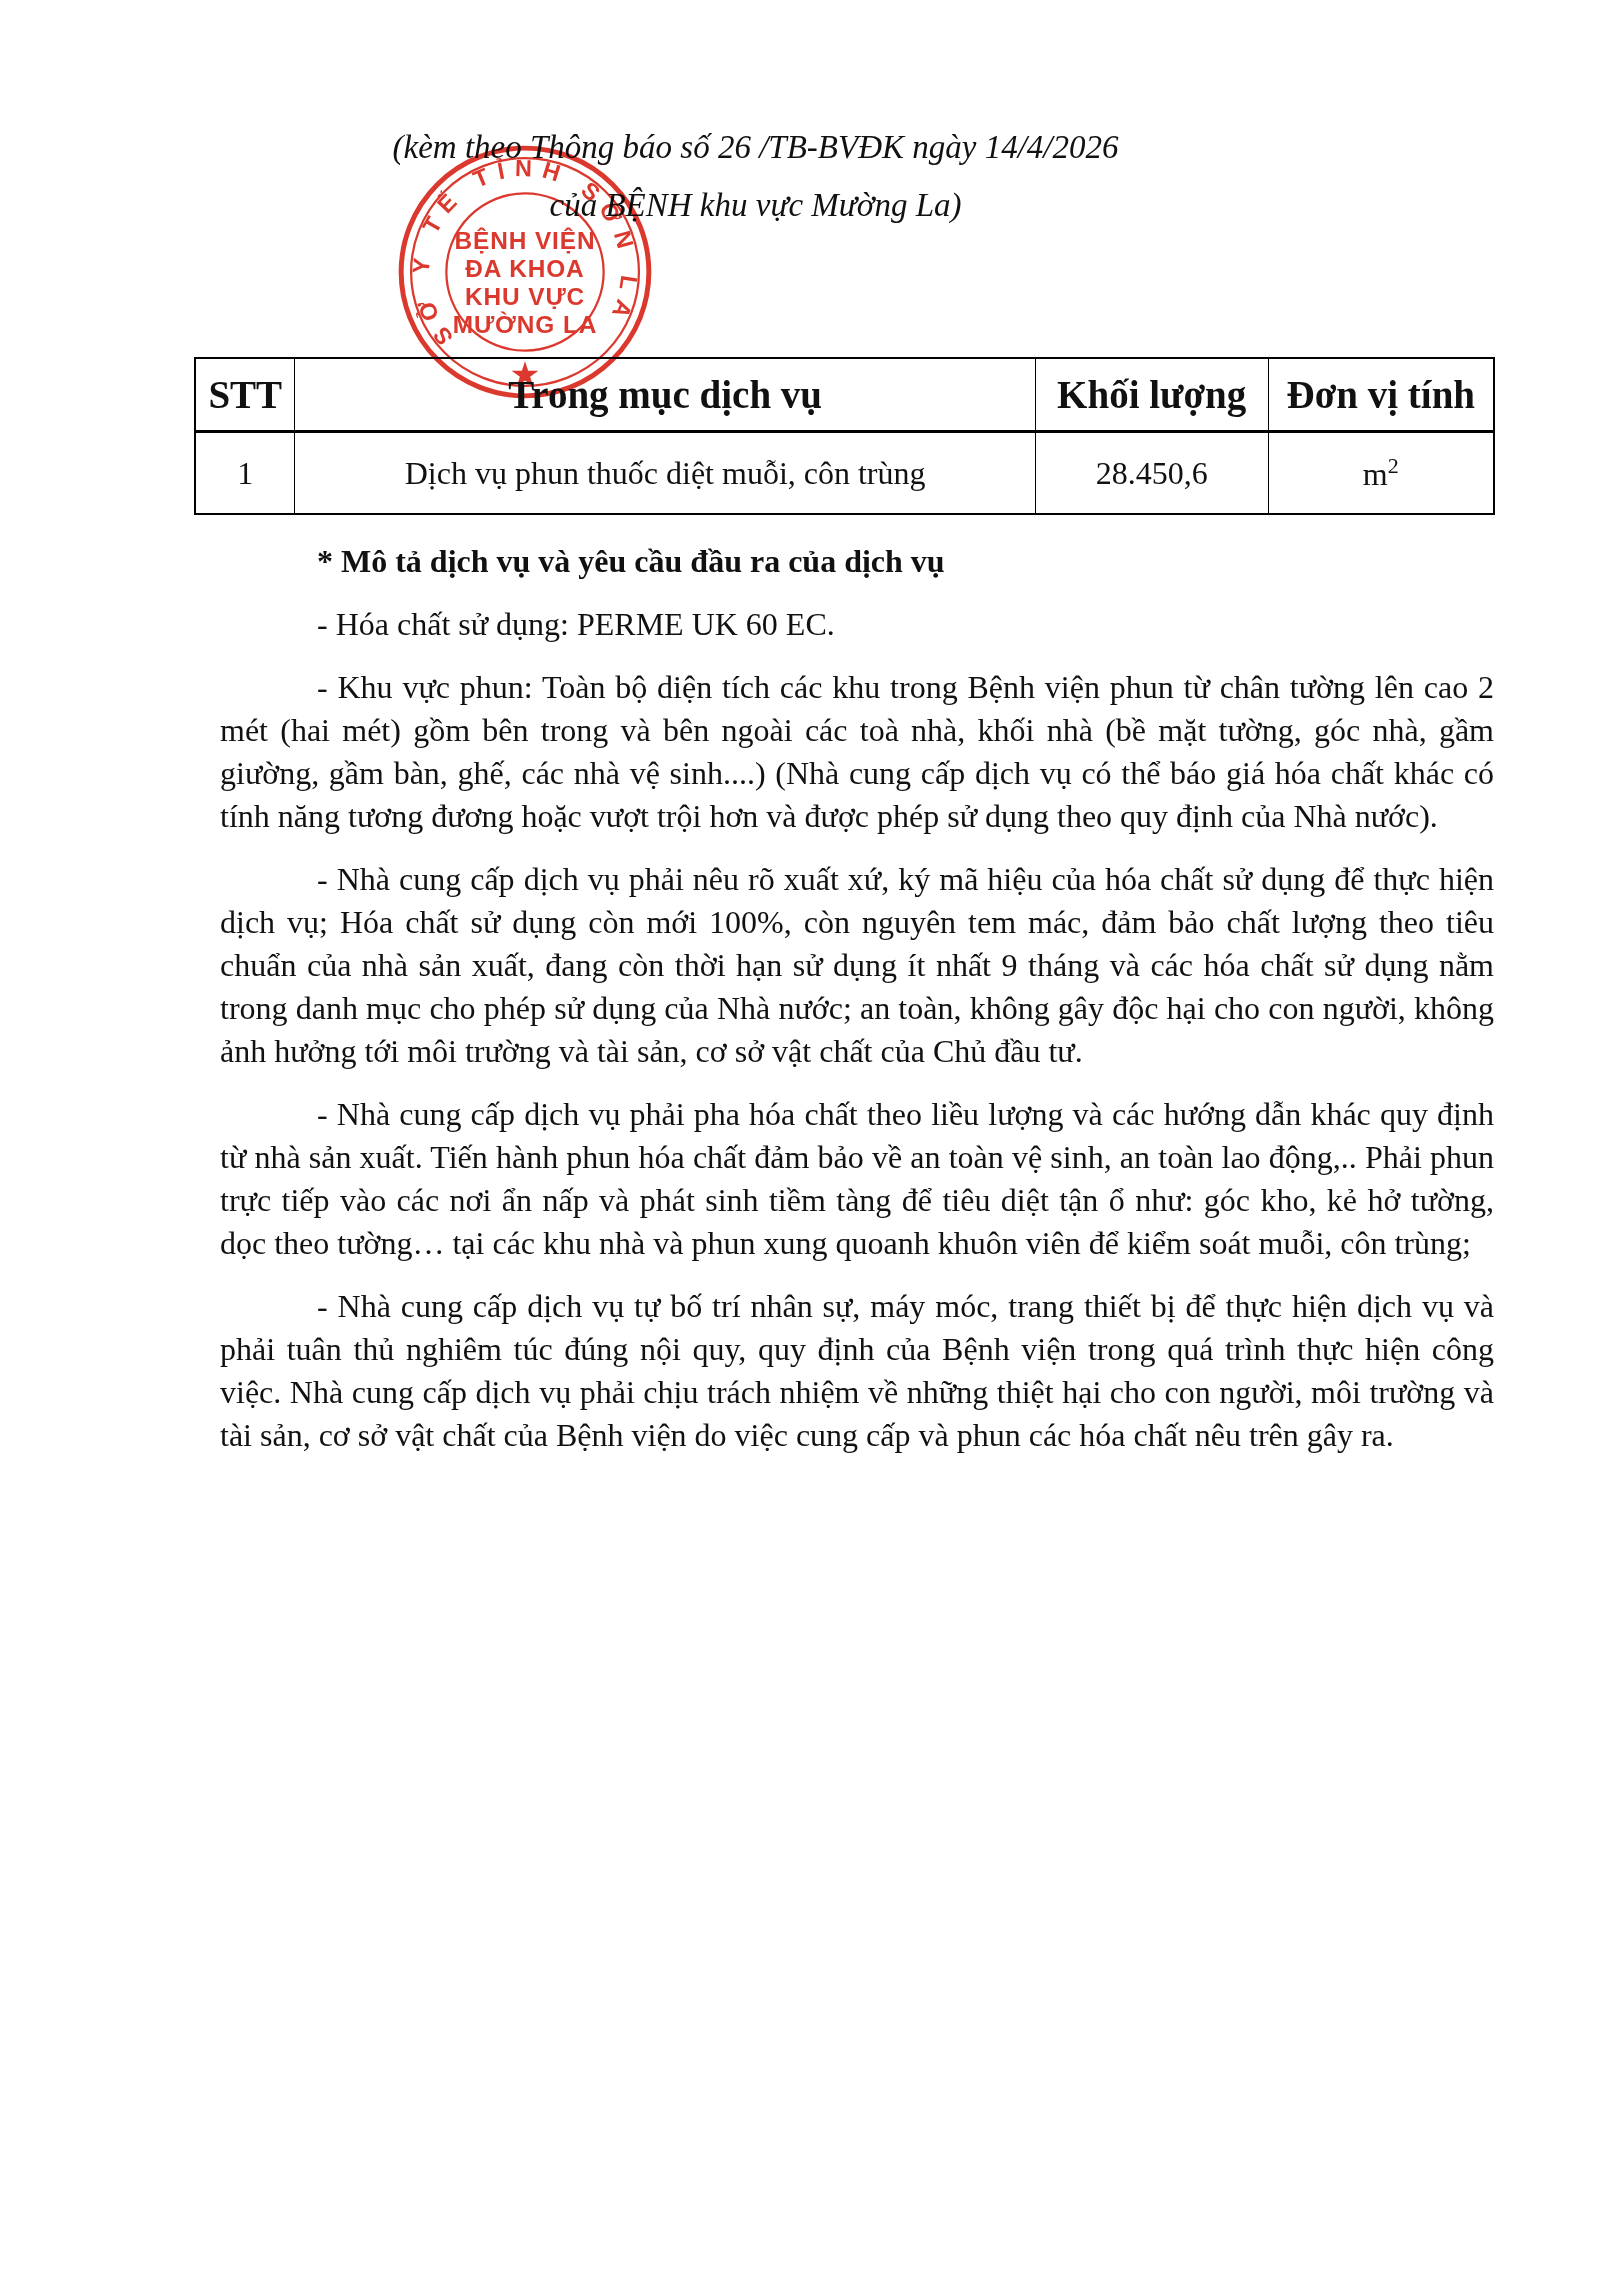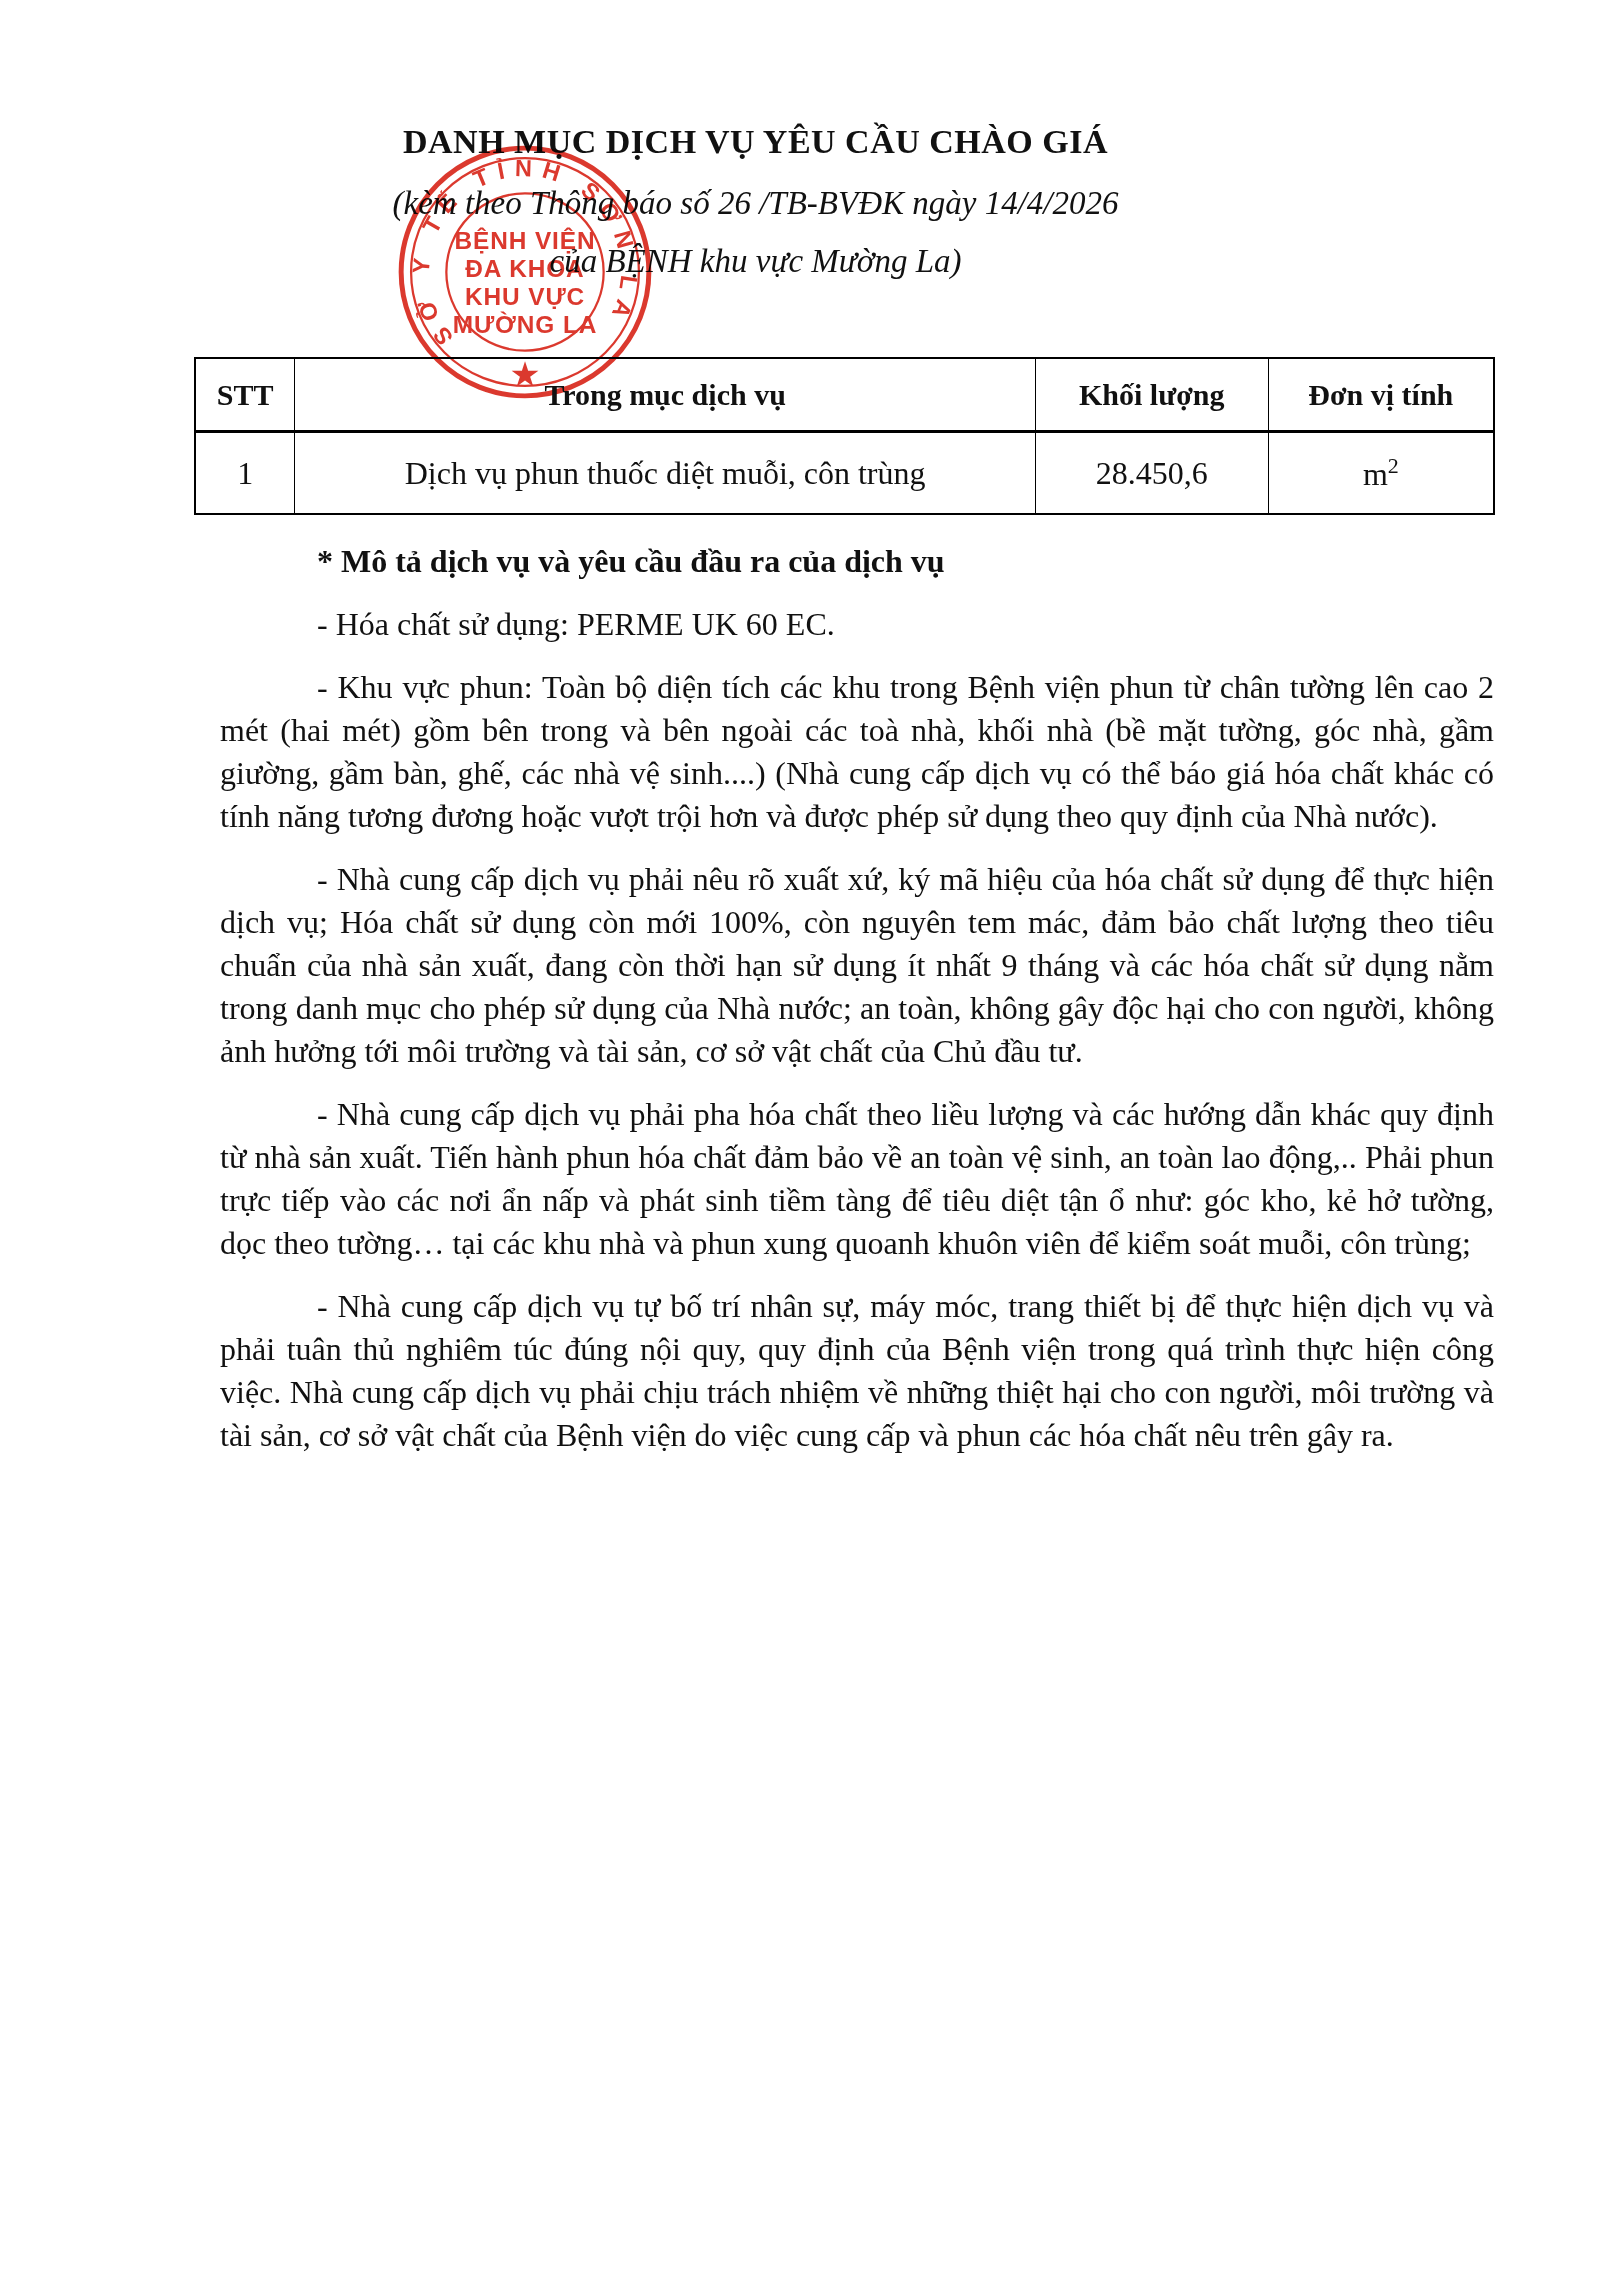--- a/index.html
+++ b/index.html
@@ -48,21 +48,21 @@
     font-size:32px;
   }
   table.service-table th, table.service-table td{
     border:1.8px solid #000;
     vertical-align:middle;
     text-align:center;
     padding:0 5.4px;
   }
   table.service-table{ border:2.7px solid #000; }
   table.service-table thead th{
-    font-weight:bold; font-size:30px;
+    font-weight:bold; font-size:39px;
     height:71px;
     border-bottom:3.6px solid #000;
   }
   table.service-table tbody td{ height:80px; }
   td.cell-service{ text-align:left; padding-left:16.3px; }
   td.cell-unit sup{ font-size:22px; }
   
   .paragraphs{
     position:absolute; left:208px; top:540px; width:1286px;
   }
@@ -73,21 +73,20 @@
     text-indent:97px;
   }
   .paragraphs p b{ font-weight:bold; }
 </style>
 </head>
 <body>
 
 <div class="page">
 
   <header class="doc-header">
-    <h1>DANH MỤC DỊCH VỤ YÊU CẦU CHÀO GIÁ</h1>
     <div class="subtitle">(kèm theo Thông báo số 26 /TB-BVĐK ngày 14/4/2026</div>
     <div class="subtitle">của BỆNH khu vực Mường La)</div>
   </header>
 
   <svg class="stamp" viewBox="0 0 292 292" aria-hidden="true">
     <defs>
       <path id="ringPath" d="M 71 221 A 106 106 0 1 1 221 221"></path>
     </defs>
     <circle cx="146" cy="146" r="137" stroke-width="5.5"></circle>
     <circle cx="146" cy="146" r="126" stroke-width="2.5"></circle>

